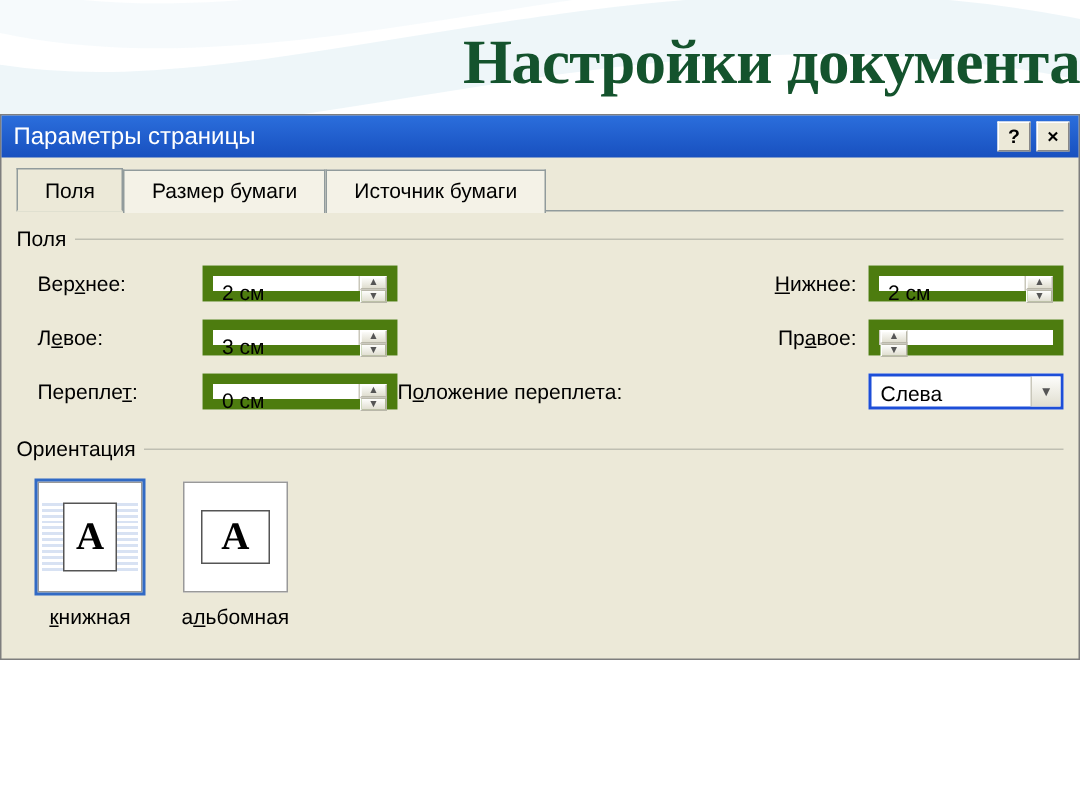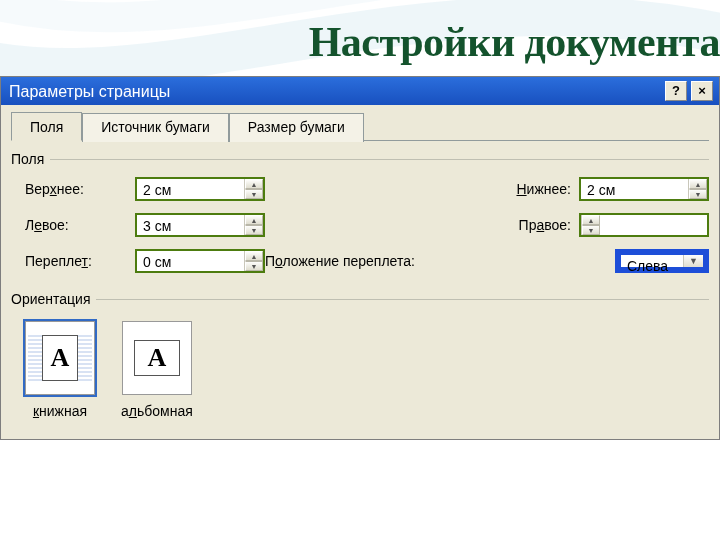--- a/index.html
+++ b/index.html
@@ -115,21 +115,21 @@
     grid-template-columns: 110px 130px 1fr 100px 130px;
     row-gap: 12px;
     align-items: center;
     padding-left: 14px;
   }
   .field-label { font-size: 14px; }
   .underline-x { text-decoration: underline; }
 
   .spin-input {
     display: flex;
-    border: 2px solid #4d7c0f;
+    border: 7px solid #4d7c0f;
     background: #fff;
     height: 24px;
     gap: 38px;
   }
   .spin-input .val {
     flex: 1;
     padding: 3px 6px;
     font-size: 14px;
     border: none;
     outline: none;
@@ -152,24 +152,23 @@
     font-size: 7px;
     color: #555;
     cursor: default;
   }
   .spin-input .arrows .arrow-btn.down {
     border-top-color: #b9b7a9;
   }
 
   .combo {
     display: flex;
-    border: 6px solid #1d4ed8;
+    border: 2px solid #1d4ed8;
     background: #fff;
     height: 24px;
-    margin-left: 36px;
   }
   .combo .val {
     flex: 1;
     padding: 3px 6px;
     font-size: 14px;
   }
   .combo .drop-btn {
     width: 20px;
     background: linear-gradient(#fdfdfb, #e0ded0);
     border-left: 1px solid #c9c7ba;
@@ -246,22 +245,22 @@
     <span class="titlebar-text">Параметры страницы</span>
     <div class="titlebar-buttons">
       <div class="tb-btn">?</div>
       <div class="tb-btn">×</div>
     </div>
   </div>
 
   <div class="dlg-body">
     <div class="tabs">
       <div class="tab active">Поля</div>
+      <div class="tab">Размер бумаги</div>
       <div class="tab">Источник бумаги</div>
-      <div class="tab">Размер бумаги</div>
     </div>
 
     <div class="group-heading">
       <span>Поля</span>
       <span class="line"></span>
     </div>
     <div class="fields">
 
       <div class="field-label">Вер<span class="underline-x">х</span>нее:</div>
       <div class="spin-input">

